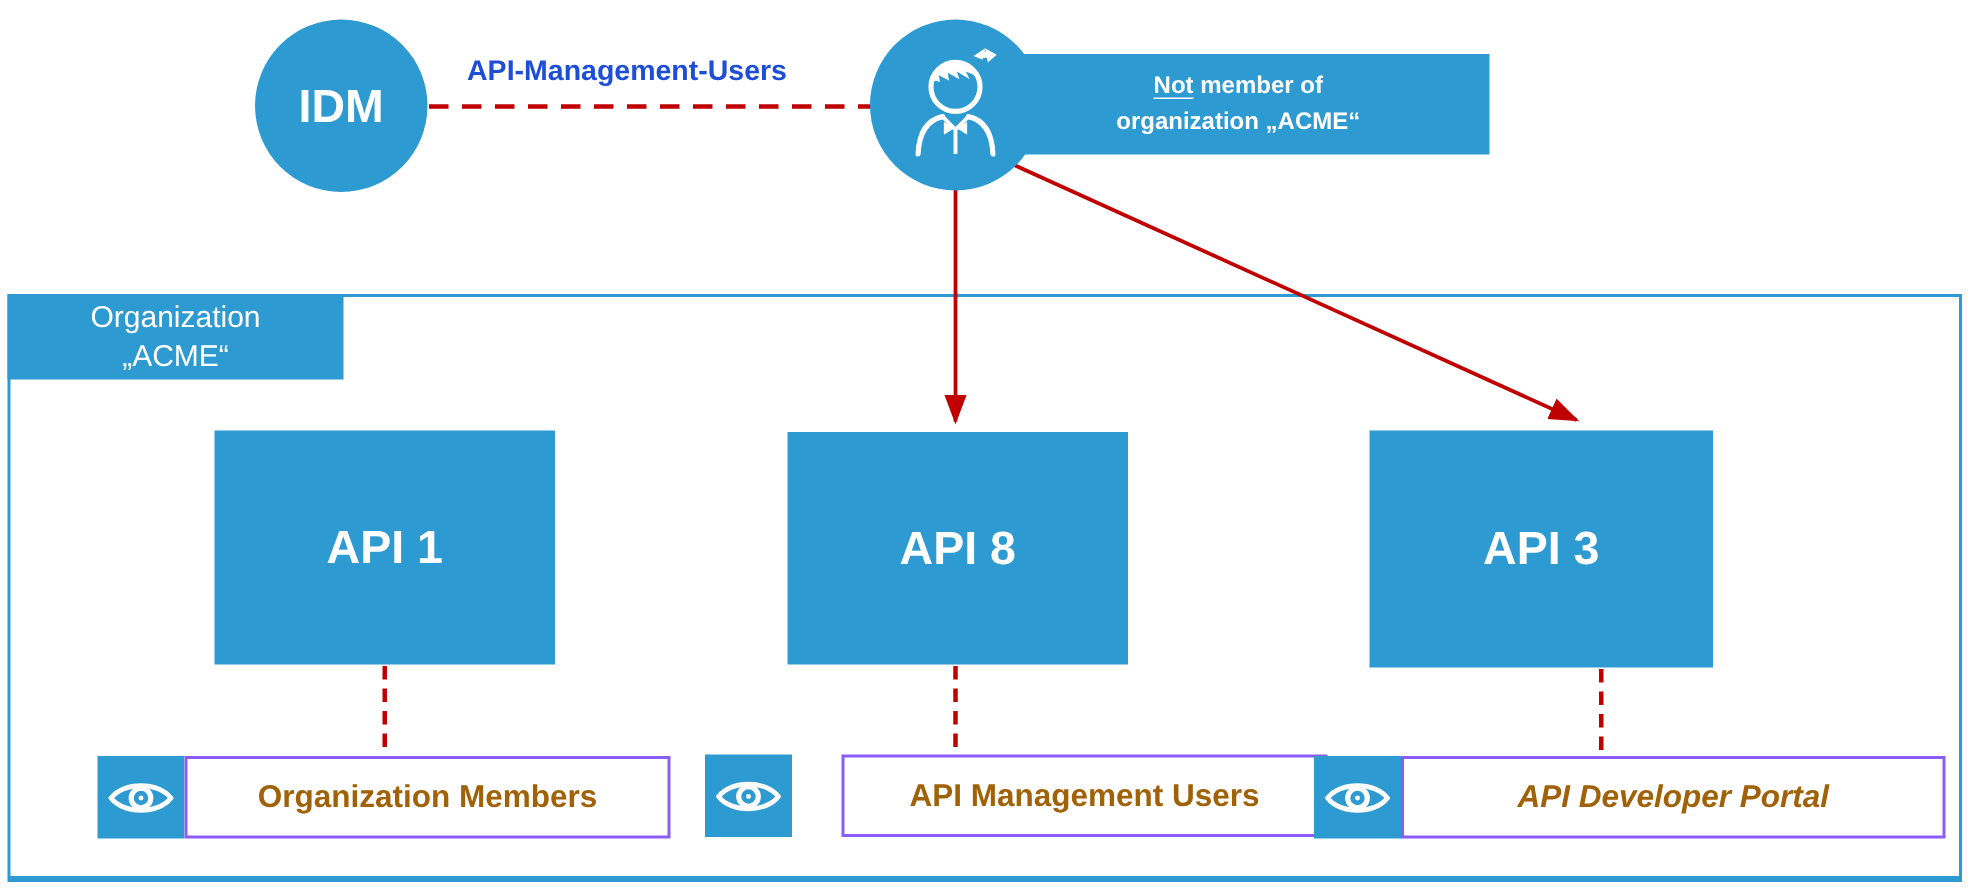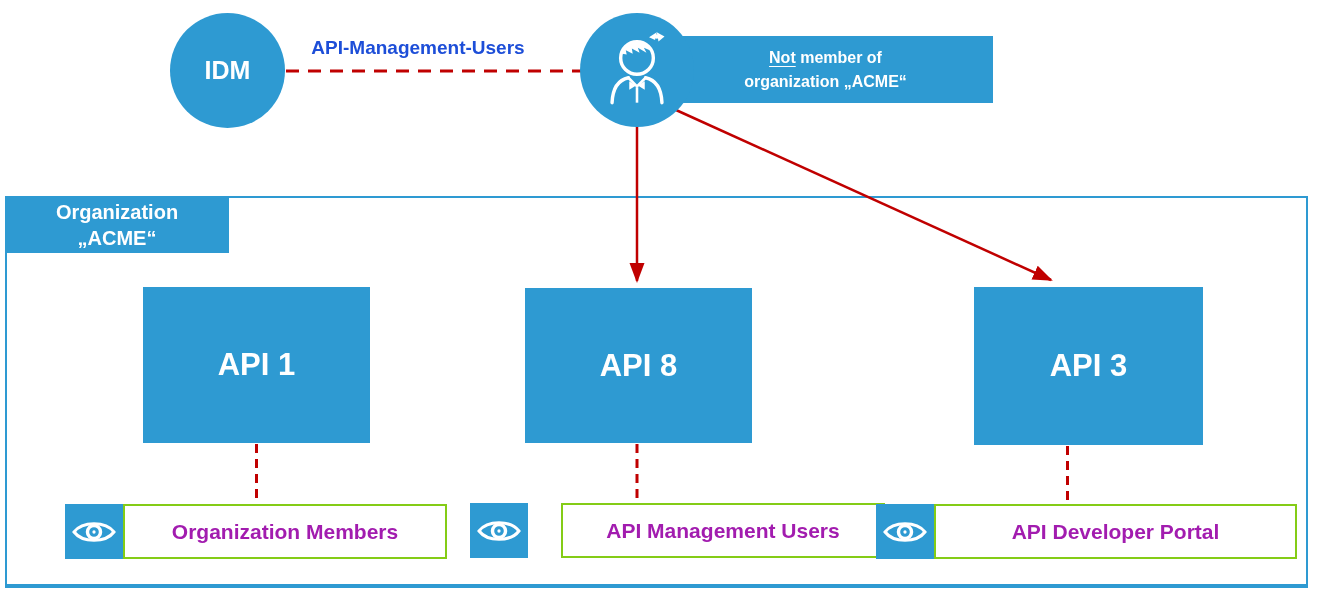--- a/index.html
+++ b/index.html
@@ -15,21 +15,21 @@
   .circle {
     position: absolute;
     border-radius: 50%;
     background: #2E9AD2;
     display: flex;
     align-items: center;
     justify-content: center;
   }
   .idm-circle {
     left: 170px; top: 13px; width: 115px; height: 115px;
-    color: #ffffff; font-weight: bold; font-size: 25px;
+    color: #ffffff; font-weight: bold; font-size: 31px;
     z-index: 10;
   }
   .user-circle {
     left: 580px; top: 13px; width: 114px; height: 114px;
     z-index: 10;
   }
   .user-circle svg { width: 86px; height: 86px; }
   .callout {
     position: absolute;
     left: 658px; top: 36px; width: 335px; height: 67px;
@@ -53,61 +53,61 @@
     left: 5px; top: 196px; width: 1303px; height: 392px;
     border: 2px solid #2E9AD2;
     border-bottom-width: 4px;
     background: transparent;
     z-index: 1;
   }
   .org-tab {
     position: absolute;
     left: 5px; top: 196px; width: 224px; height: 57px;
     background: #2E9AD2;
-    color: #ffffff; font-weight: bold; font-size: 20px;
+    color: #ffffff; font-weight: normal; font-size: 20px;
     display: flex; flex-direction: column;
     align-items: center; justify-content: center;
     text-align: center; line-height: 1.3;
     z-index: 3;
   }
   .api-box {
     position: absolute;
     background: #2E9AD2;
     color: #ffffff; font-weight: bold; font-size: 31px;
     display: flex; align-items: center; justify-content: center;
     z-index: 2;
   }
   .api-1 { left: 143px; top: 287px; width: 227px; height: 156px; }
   .api-2 { left: 525px; top: 288px; width: 227px; height: 155px; }
-  .api-3 { left: 974px; top: 287px; width: 229px; height: 158px; }
+  .api-3 { left: 913px; top: 287px; width: 229px; height: 158px; }
   .label-group {
     position: absolute;
     display: flex;
     height: 55px;
     z-index: 2;
   }
   .lg-1 { left: 65px;  top: 504px; }
   .lg-2 { left: 470px; top: 503px; gap: 33px; }
   .lg-3 { left: 876px; top: 504px; }
   .eye-square {
     flex: 0 0 58px;
     background: #2E9AD2;
     display: flex; align-items: center; justify-content: center;
   }
   .eye-square svg { width: 44px; height: 32px; }
   .label-box {
     background: #ffffff;
-    border: 2px solid #84cc16;
+    border: 2px solid #8b5cf6;
     display: flex; align-items: center; justify-content: center;
-    color: #a21caf; font-weight: bold; font-size: 21px;
+    color: #a16207; font-weight: bold; font-size: 21px;
     white-space: nowrap;
   }
   .lg-1 .label-box { width: 324px; }
   .lg-2 .label-box { width: 324px; }
-  .lg-3 .label-box { width: 363px; }
+  .lg-3 .label-box { width: 363px; font-style: italic; }
   .connector-layer {
     position: absolute;
     left: 0; top: 0;
     z-index: 8;
     pointer-events: none;
   }
 </style>
 </head>
 <body>
 

